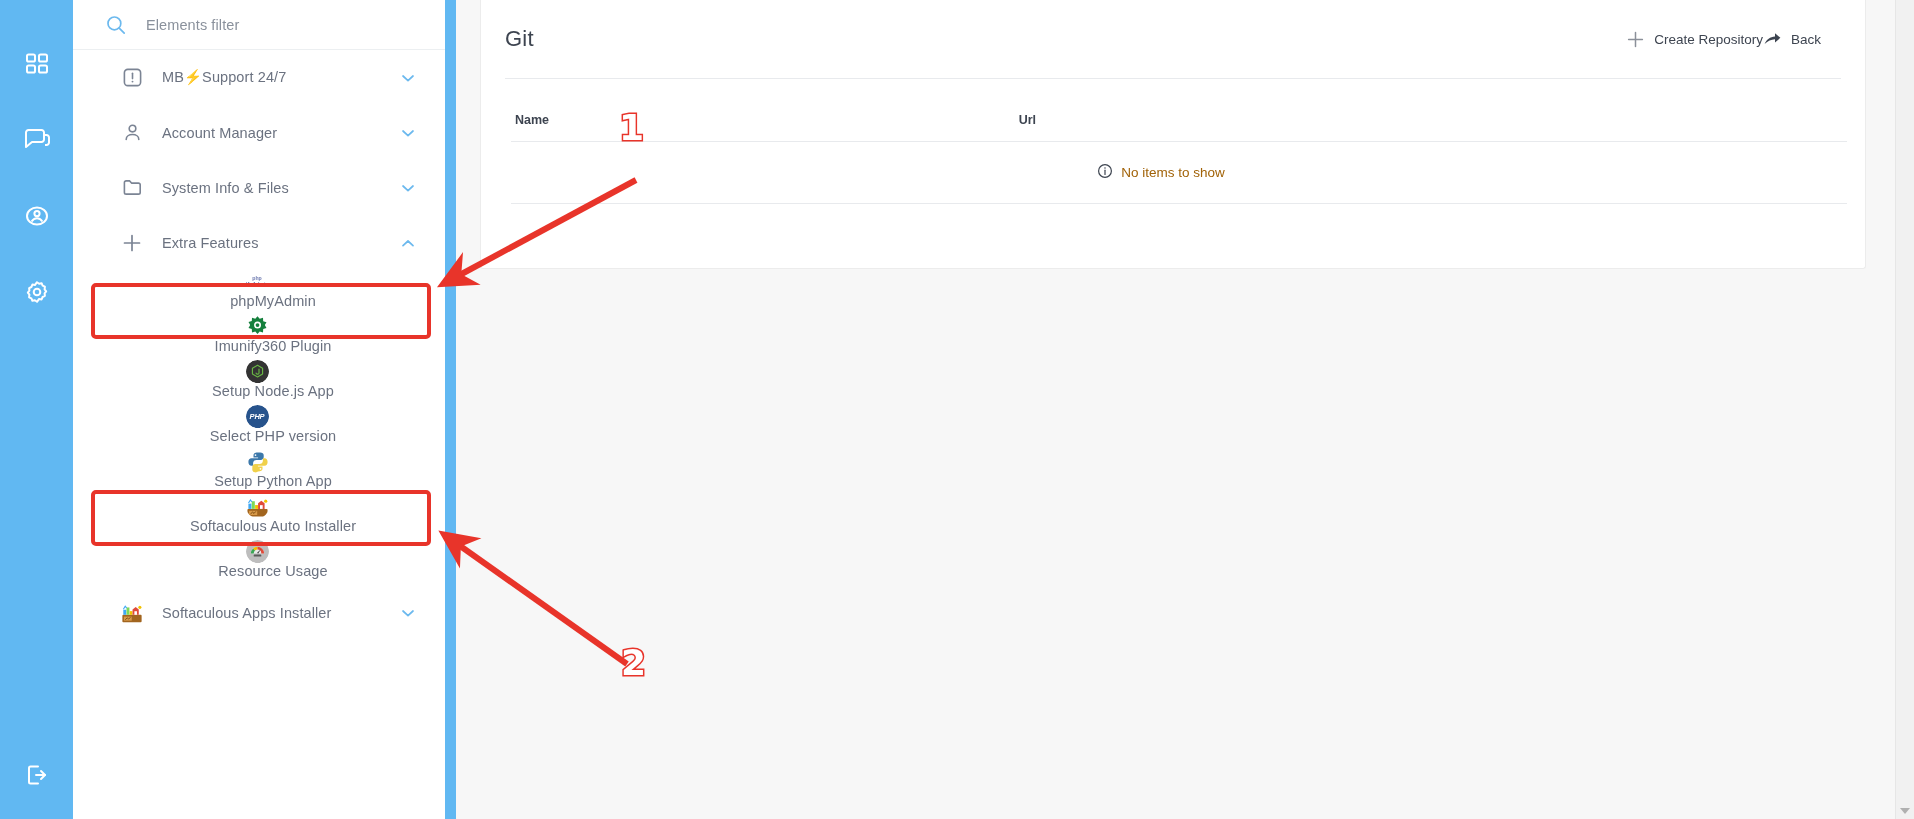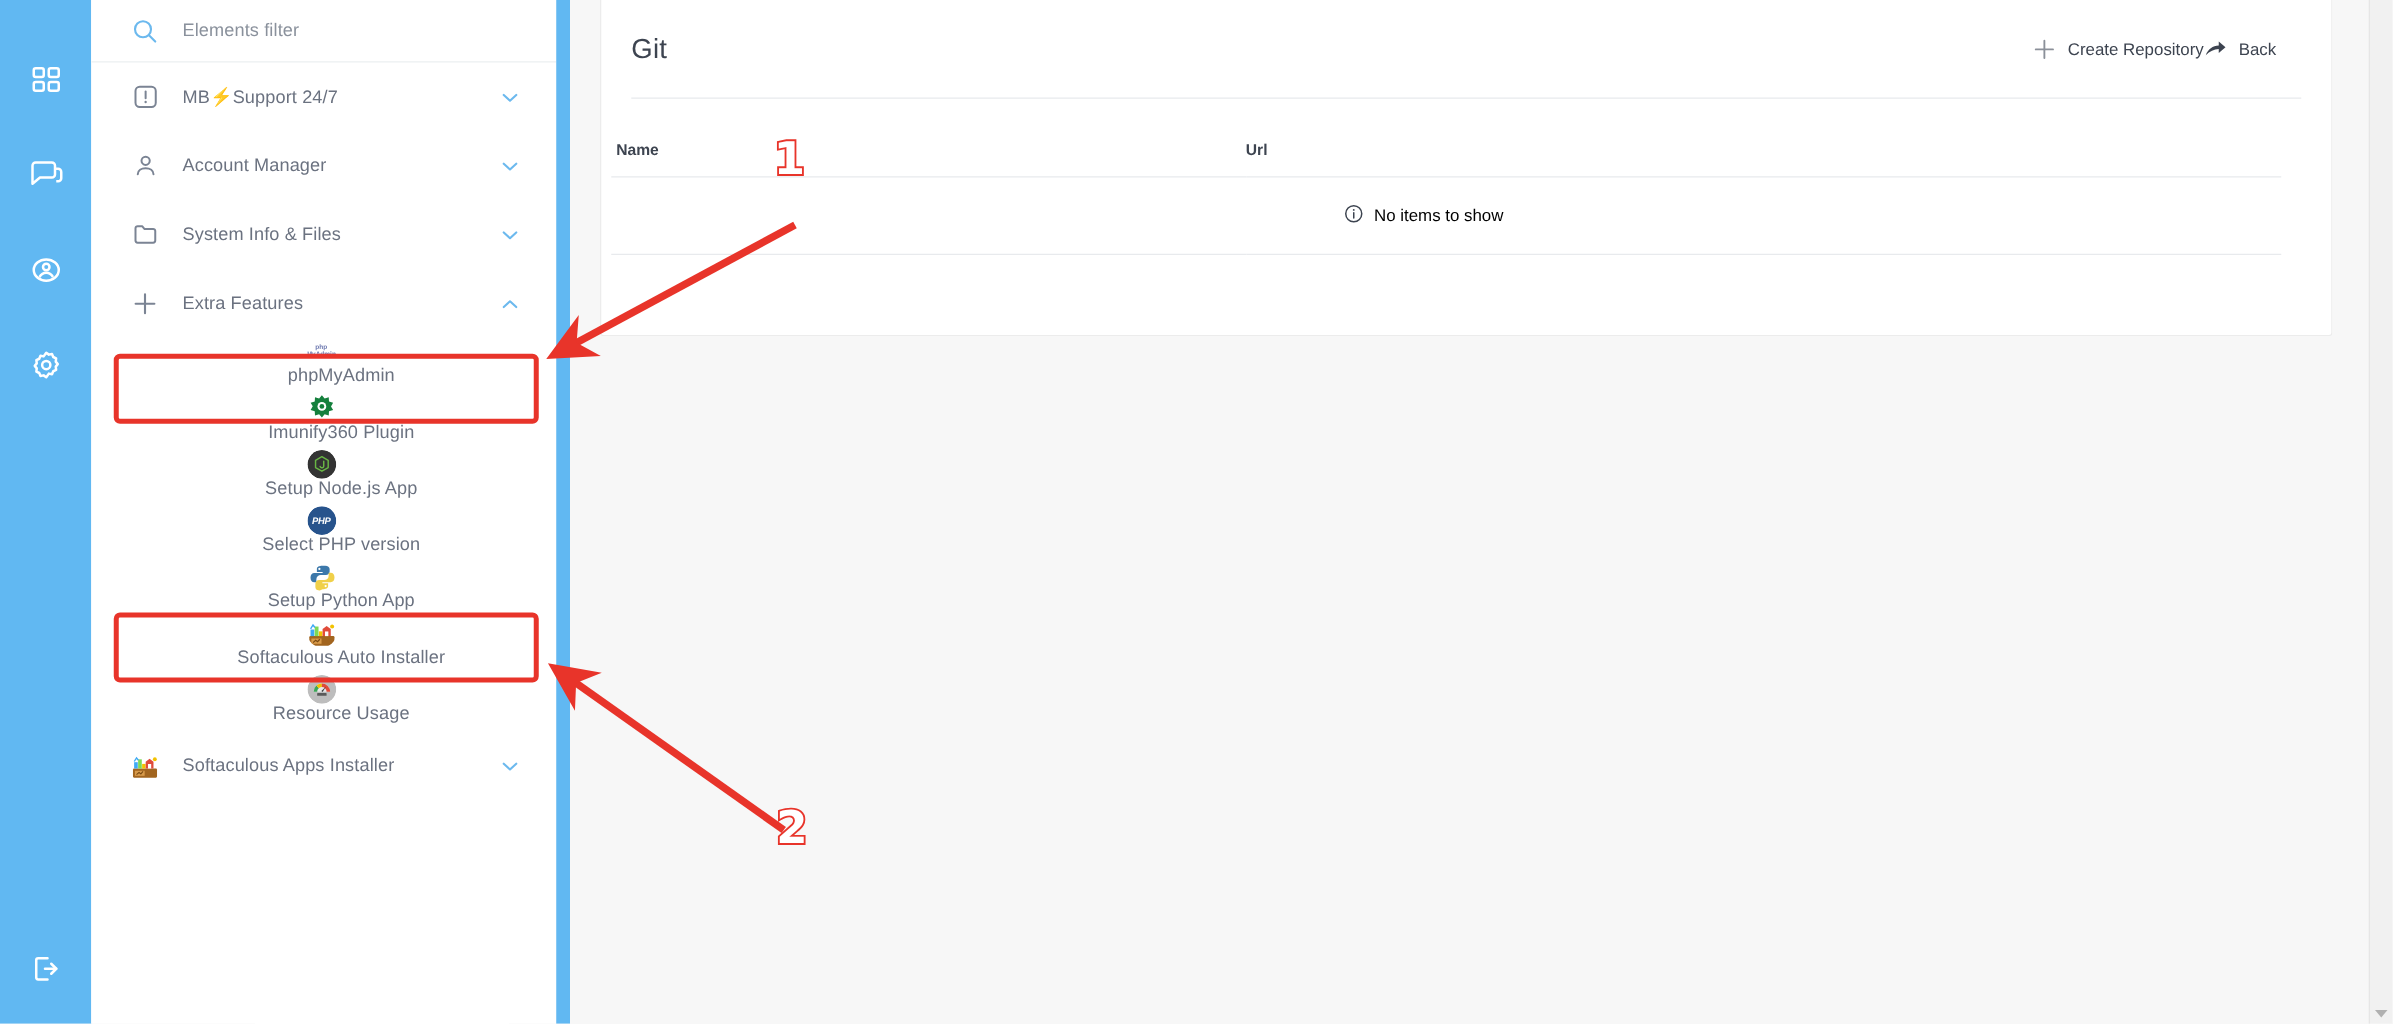--- a/index.html
+++ b/index.html
@@ -45,20 +45,21 @@
   .nav-search .sicon { width: 22px; height: 22px; flex: 0 0 22px; margin-right: 19px; }
   .nav-search .stext {
     font-size: 14.5px; color: #8a919c; letter-spacing: .1px;
   }
   .nav-group {
     height: 55px;
     display: flex; align-items: center;
     padding-left: 32px; padding-right: 28px;
     cursor: pointer;
     position: relative;
+    margin-left: 16px;
   }
   .nav-group .gicon { width: 22px; height: 22px; flex: 0 0 22px; margin-right: 19px; display:flex; align-items:center; justify-content:center;}
   .nav-group .glabel {
     font-size: 14.5px; color: #6b7280; flex: 1 1 auto; white-space: nowrap;
     letter-spacing: .1px;
   }
   .nav-group .chev { width: 18px; height: 18px; flex: 0 0 18px; }
 
   .nav-sub {
     height: 45px;
@@ -112,32 +113,32 @@
   }
   .card-title { font-size: 22px; color: #3d4450; font-weight: normal; letter-spacing:.2px;}
   .card-actions { margin-left: auto; display: flex; align-items: center; }
   .act {
     display: flex; align-items: center; gap: 9px;
     font-size: 13.5px; color: #3d4450; cursor: pointer; white-space: nowrap;
   }
   .act svg { display:block; }
   .card-rule { height:1px; background:#e8eaed; margin: 0 24px; }
 
-  table.gt { width: calc(100% - 48px); margin: 0 8px; border-collapse: collapse; }
+  table.gt { width: calc(100% - 48px); margin: 0 30px; border-collapse: collapse; }
   table.gt th {
     text-align: left;
     font-size: 12.5px; color: #3d4450; font-weight: bold;
     padding: 34px 0 14px 0;
     border-bottom: 1px solid #e8eaed;
   }
   table.gt th.c-name { width: 38%; padding-left: 4px; }
   table.gt th.c-url  { width: 62%; }
   table.gt td.empty {
     padding: 21px 0; border-bottom: 1px solid #e8eaed;
-    font-size: 13.5px; color: #000000;
+    font-size: 13.5px; color: #a16207;
   }
   .empty-inner { display:flex; align-items:center; justify-content:center; gap:8px; transform: translateX(-18px); }
 
   
   .anno { position: absolute; left: 0; top: 0; width: 1914px; height: 819px; pointer-events: none; }
   .hl-box {
     position: absolute;
     border: 4px solid #e8342a;
     border-radius: 5px;
     background: transparent;

